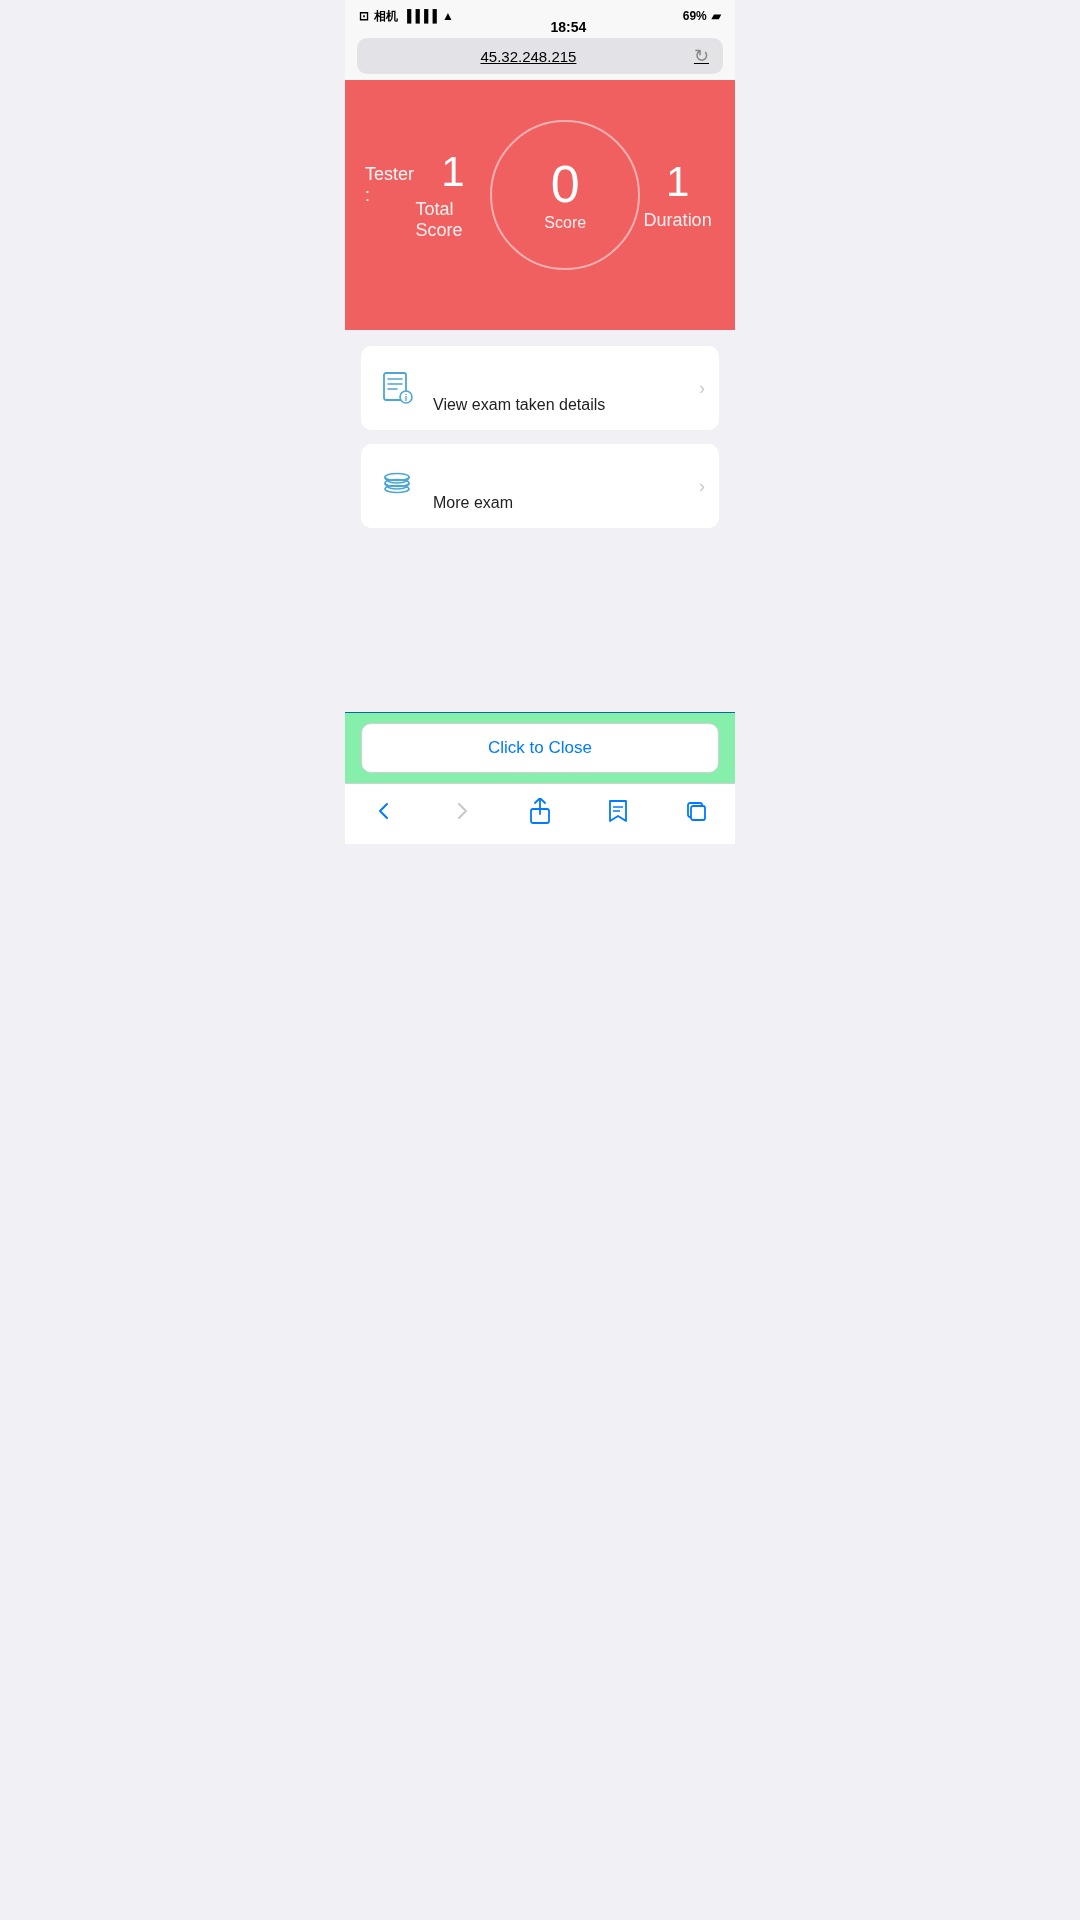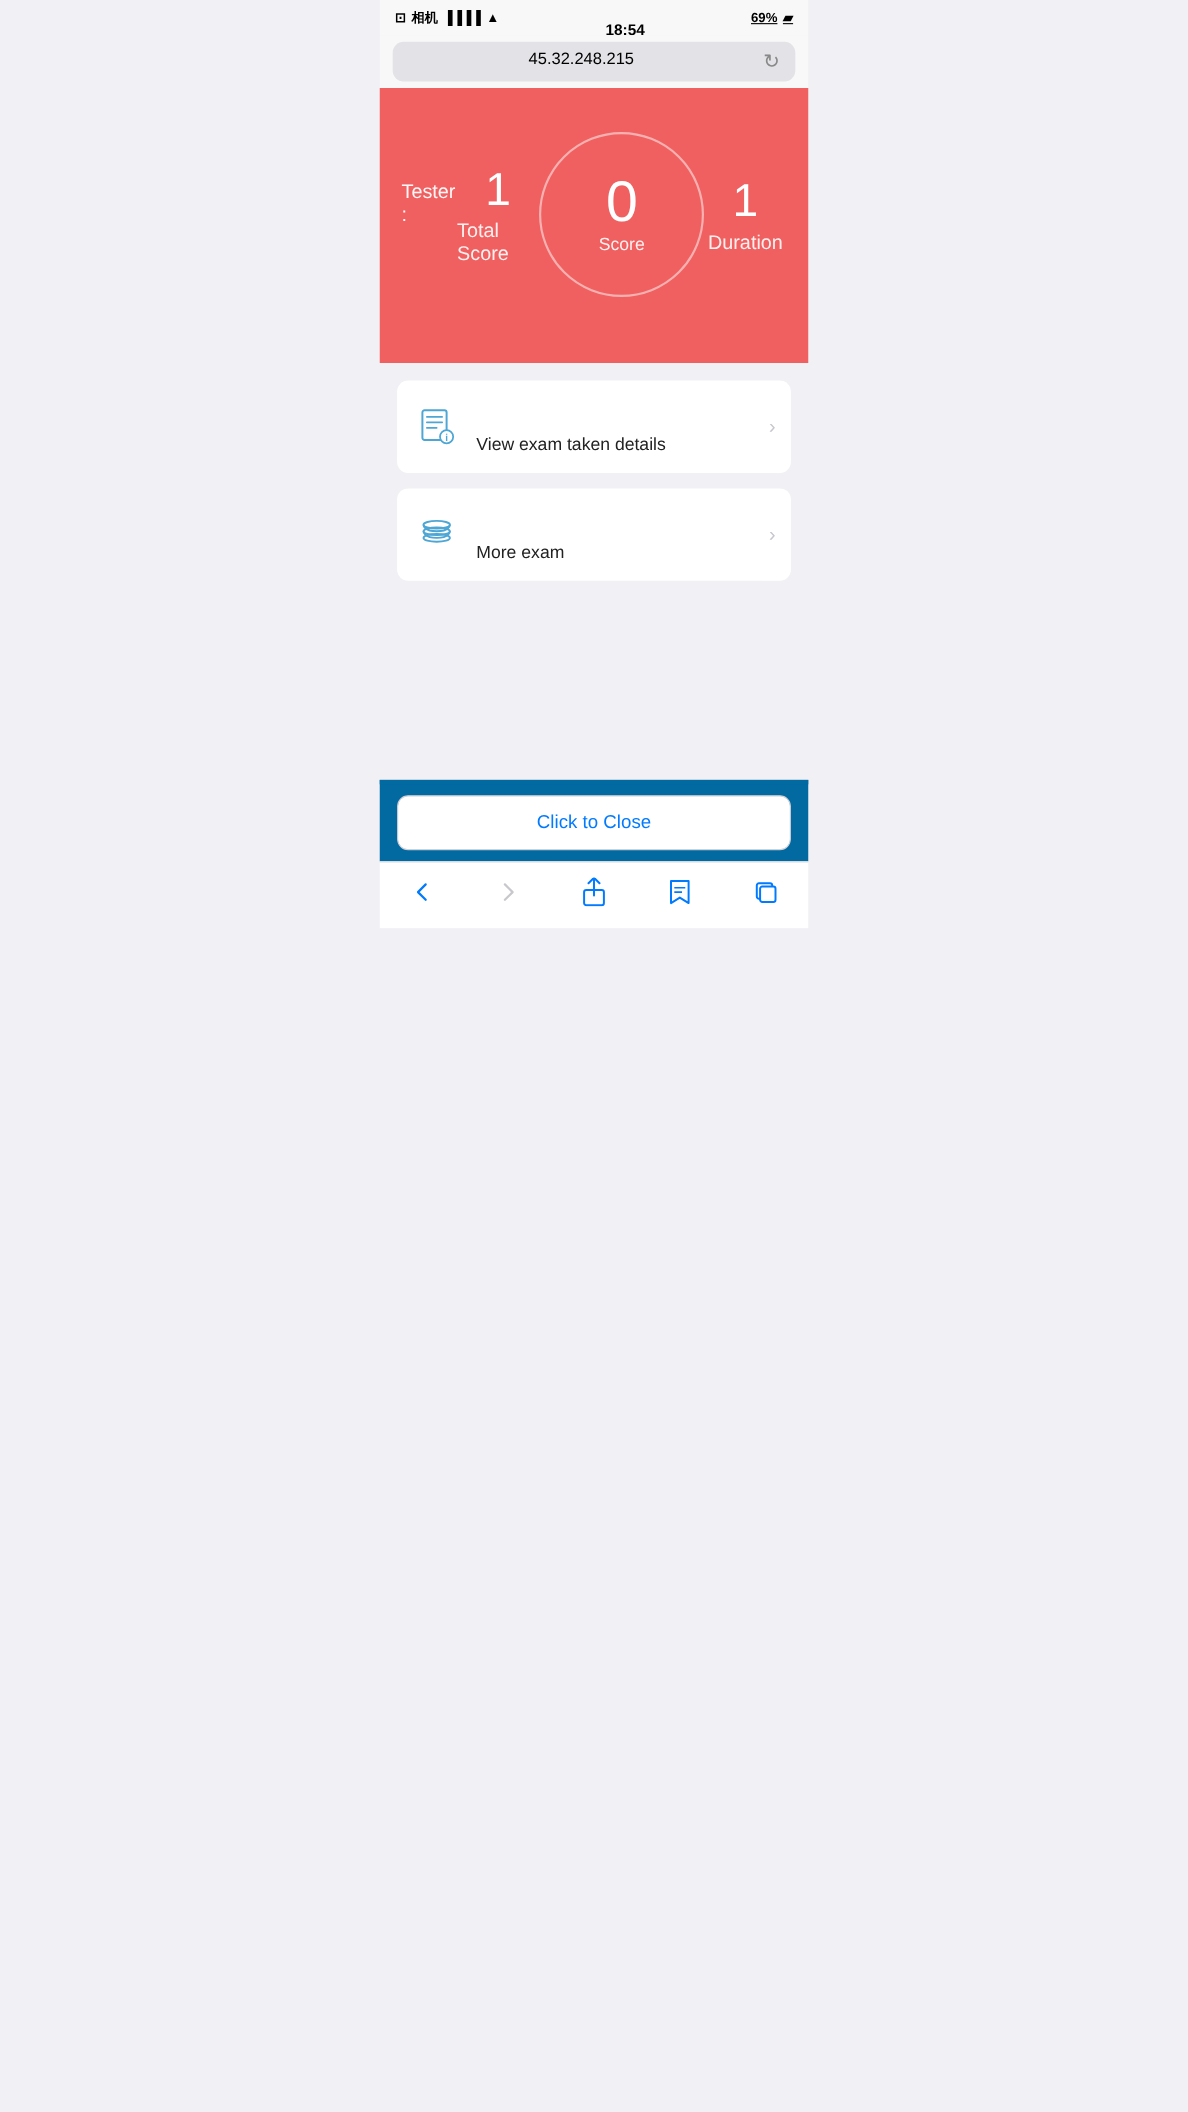--- a/index.html
+++ b/index.html
@@ -21,38 +21,39 @@
       display: flex;
       justify-content: space-between;
       align-items: center;
       padding: 6px 14px;
       font-size: 12px;
       font-weight: 600;
       height: 32px;
     }
     .status-left { display: flex; align-items: center; gap: 5px; }
     .status-center { font-size: 14px; font-weight: 600; margin-top: 21px; }
-    .status-right { display: flex; align-items: flex-start; gap: 5px; font-size: 12px; text-decoration: underline; }
+    .status-right { display: flex; align-items: flex-start; gap: 5px; font-size: 12px; }
 
     
     .url-bar {
       background: #f8f8f8;
       padding: 6px 12px;
       display: flex;
       align-items: center;
       justify-content: space-between;
     }
     .url-input {
       background: #e2e2e7;
       border-radius: 10px;
       padding: 7px 14px;
       flex: 1;
       display: flex;
       justify-content: space-between;
-      align-items: flex-start;
+      align-items: center;
+      text-decoration: underline;
     }
     .url-text {
       font-size: 15px;
       color: #000;
       text-align: center;
       flex: 1;
     }
     .reload-btn {
       margin-left: 8px;
       font-size: 18px;
@@ -161,22 +162,22 @@
       color: #222;
       margin-top: 34px;
     }
     .chevron {
       font-size: 18px;
       color: #c7c7cc;
     }
 
     
     .close-button-bar {
-      background: #0369a1;
-      border-top: 4px solid #0369a1;
+      background: #86efac;
+      border-top: 1px solid #0369a1;
       padding: 10px 16px;
     }
     .close-button {
       width: 100%;
       padding: 14px;
       background: white;
       border: 1.5px solid #d0d0d5;
       border-radius: 10px;
       font-size: 17px;
       color: #007aff;

